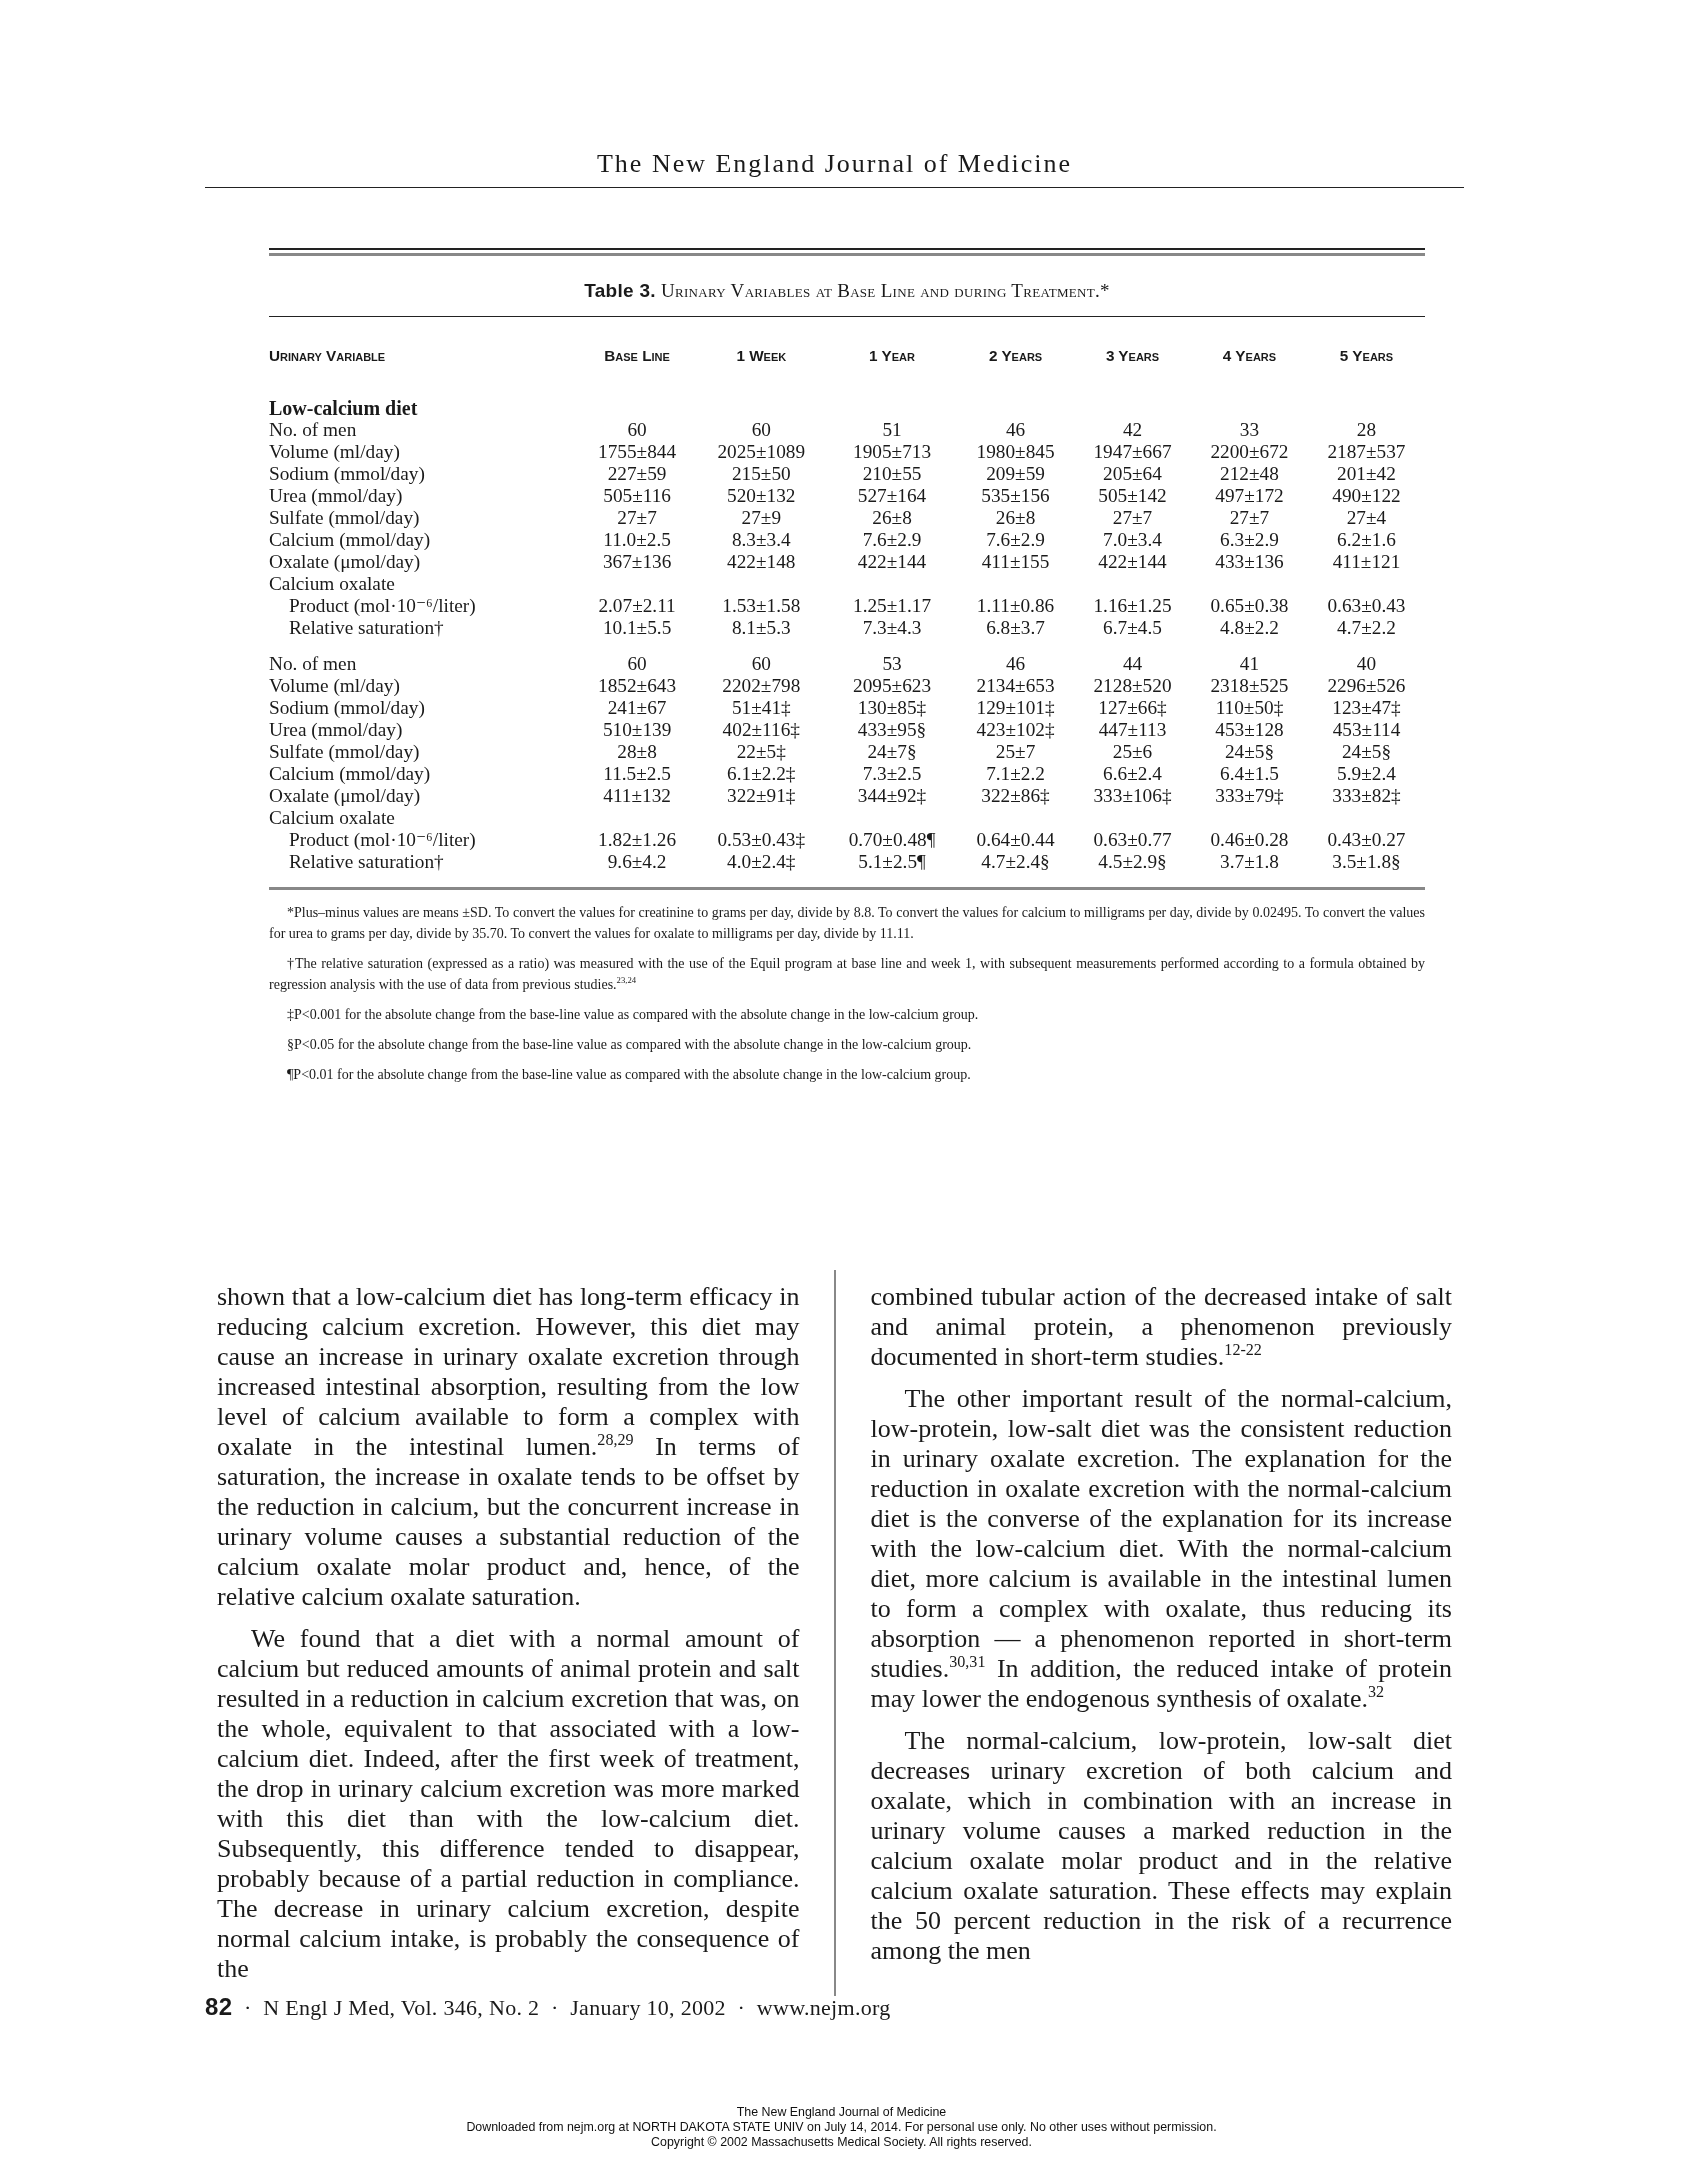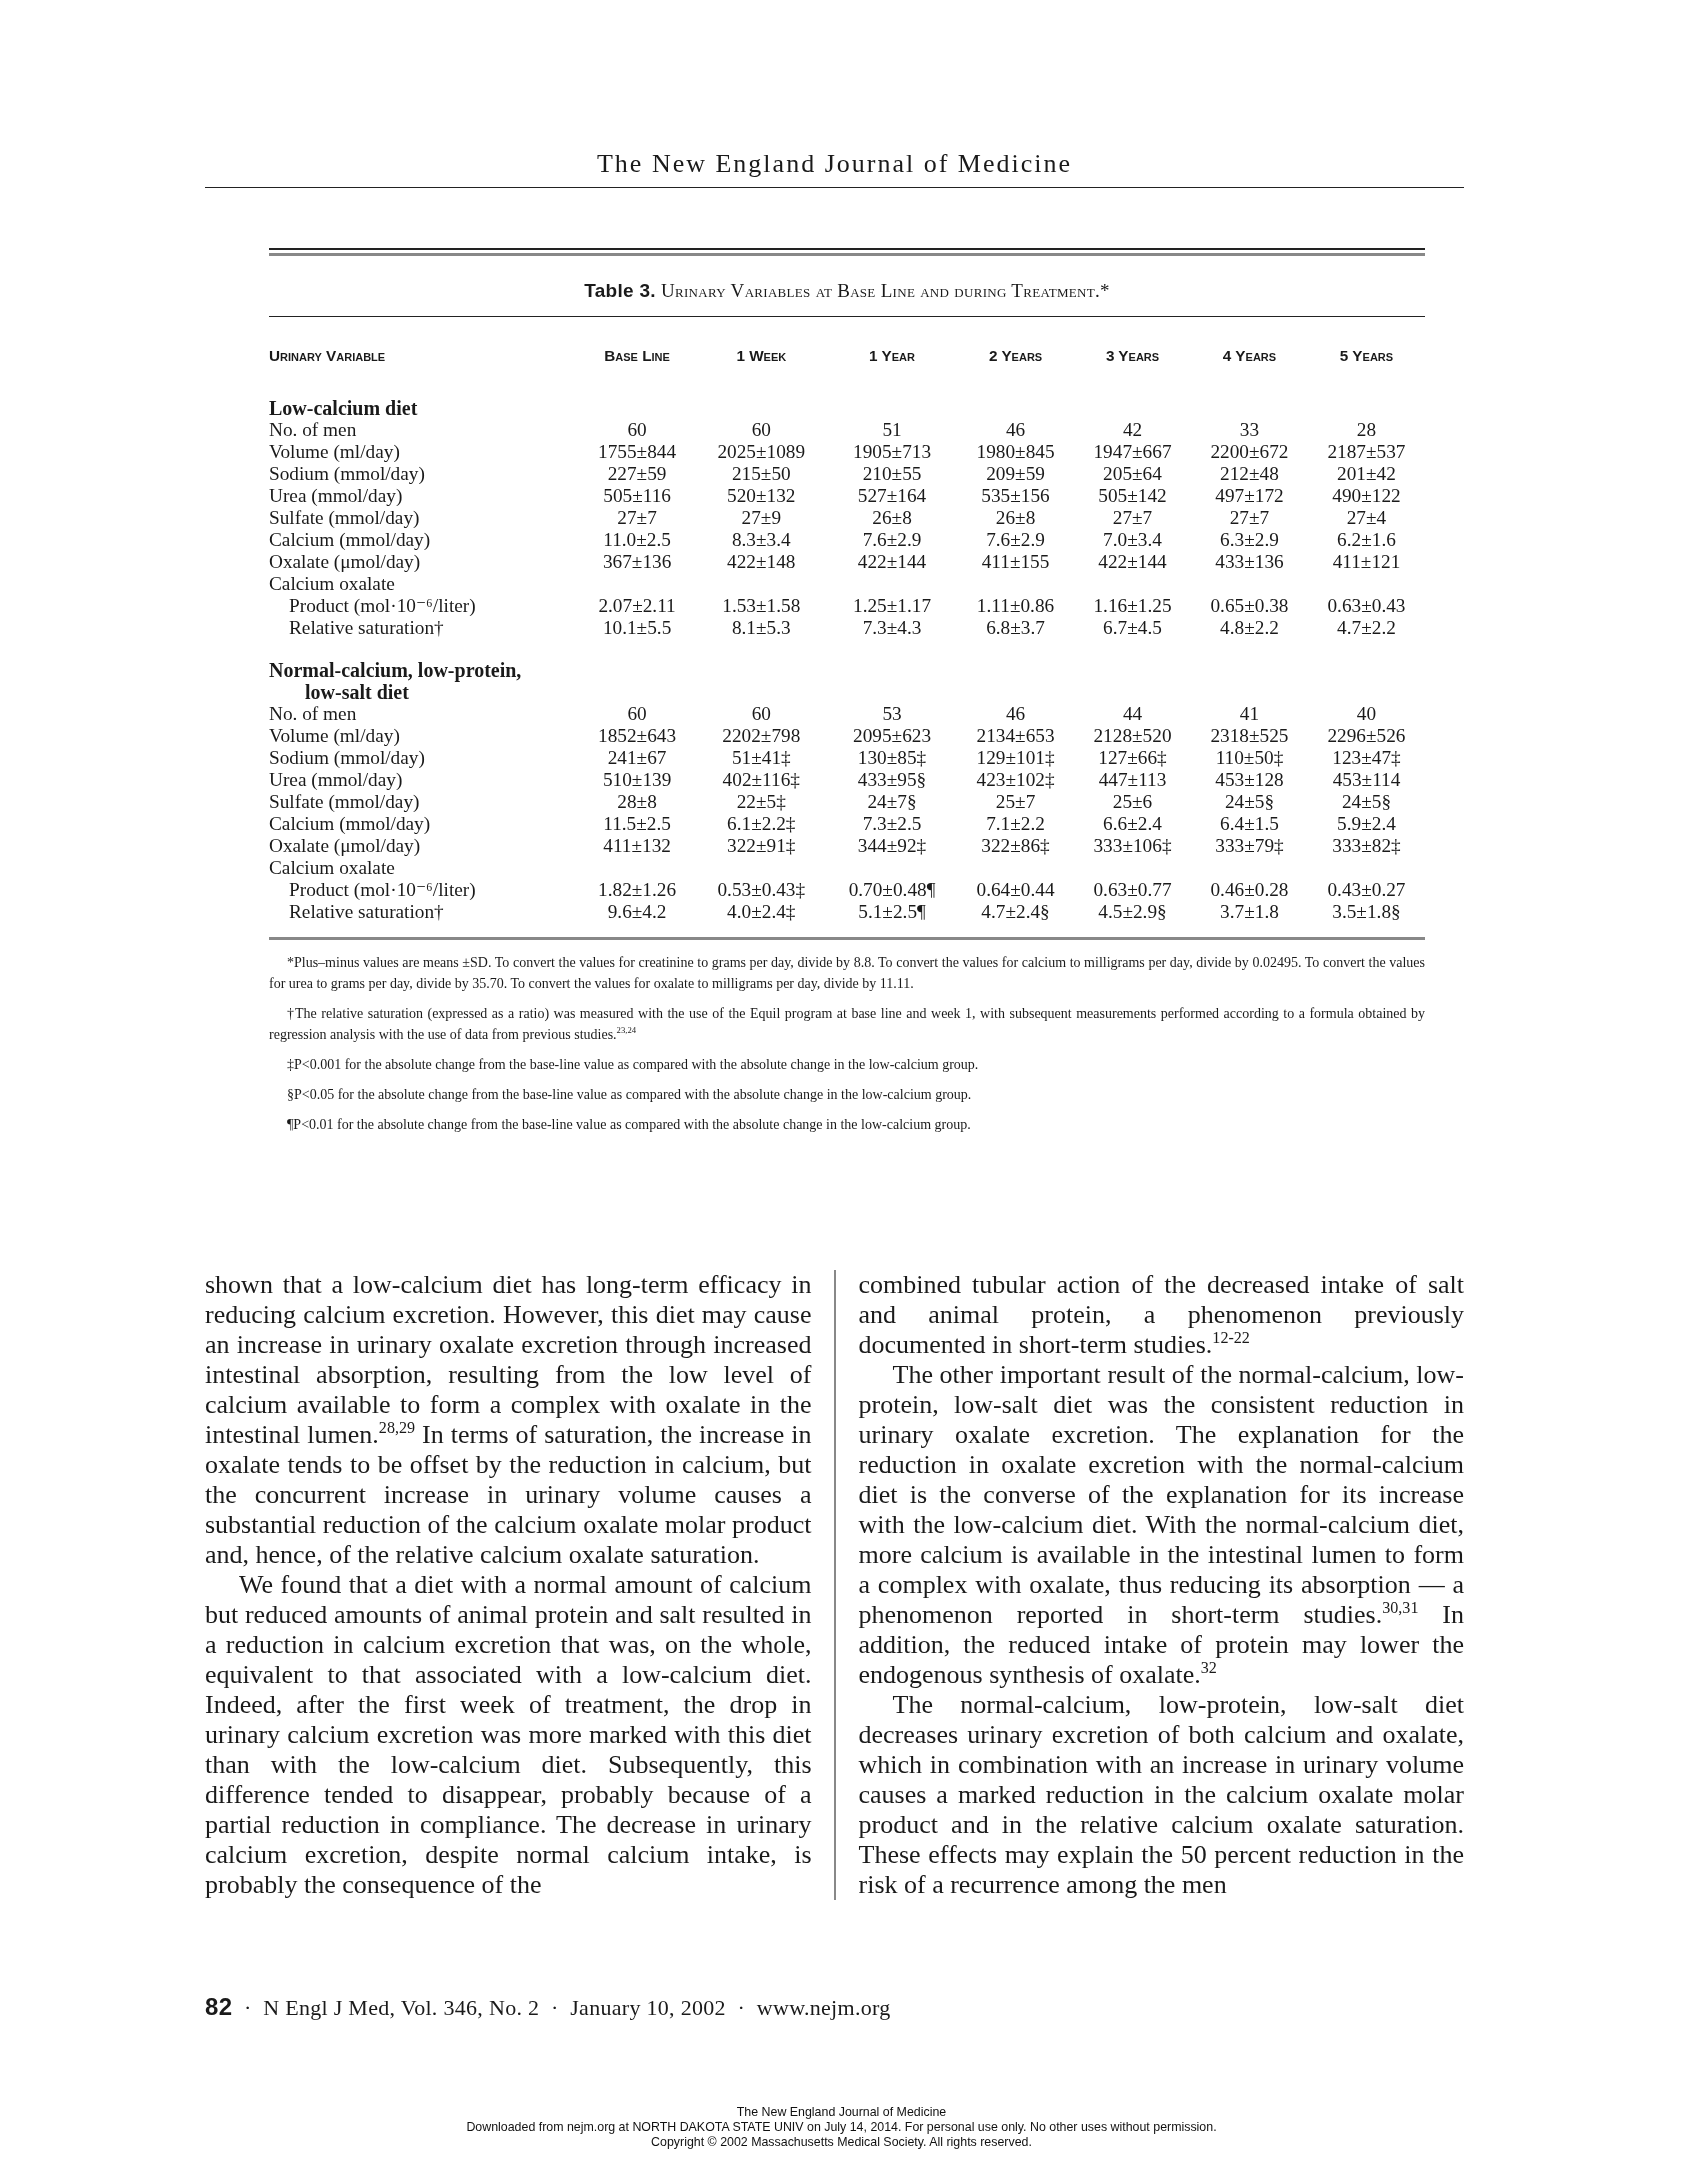--- a/index.html
+++ b/index.html
@@ -33,21 +33,21 @@
   table.data tr.section td { font-weight: bold; padding-top: 6px; font-size: 20px; }
   table.data tr.section td .wrap2 { display: block; padding-left: 36px; }
   table.data tr.gap td { height: 14px; }
   .bottom-rule { border-top: 3px solid #888; margin-top: 14px; height: 0; }
   .footnotes { font-size: 14px; line-height: 21px; margin-top: 12px; text-align: justify; }
   .footnotes p { margin: 0 0 9px 0; text-indent: 18px; }
   sup { font-size: 0.62em; vertical-align: super; line-height: 0; }
 
   .body-cols { position: absolute; left: 205px; top: 1270px; width: 1259px; display: flex; }
   .col { width: 614px; font-size: 26px; line-height: 30px; text-align: justify; }
-  .col p { margin: 0; }
+  .col p { margin: 12px; }
   .col p.indent { text-indent: 34px; }
   .col-divider { width: 2px; background: #888; margin: 0 23px 0 22px; }
   .col.left { width: 607px; }
   .col.right { width: 606px; }
 
   .page-footer {
     position: absolute; left: 205px; top: 1993px; font-size: 22px; letter-spacing: 0.3px;
   }
   .page-footer .pg { font-family: "Liberation Sans", sans-serif; font-weight: bold; font-size: 24px; }
   .dl-notice {
@@ -181,23 +181,20 @@
           <td>10.1±5.5</td>
           <td>8.1±5.3</td>
           <td>7.3±4.3</td>
           <td>6.8±3.7</td>
           <td>6.7±4.5</td>
           <td>4.8±2.2</td>
           <td>4.7±2.2</td>
         </tr>
         <tr class="gap">
           <td colspan="8"></td>
-        </tr>
-        <tr class="section">
-          <td class="lab" colspan="8"><span>Normal-calcium, low-protein,</span><span class="wrap2">low-salt diet</span></td>
         </tr>
         <tr>
           <td class="lab">No. of men</td>
           <td>60</td>
           <td>60</td>
           <td>53</td>
           <td>46</td>
           <td>44</td>
           <td>41</td>
           <td>40</td>

